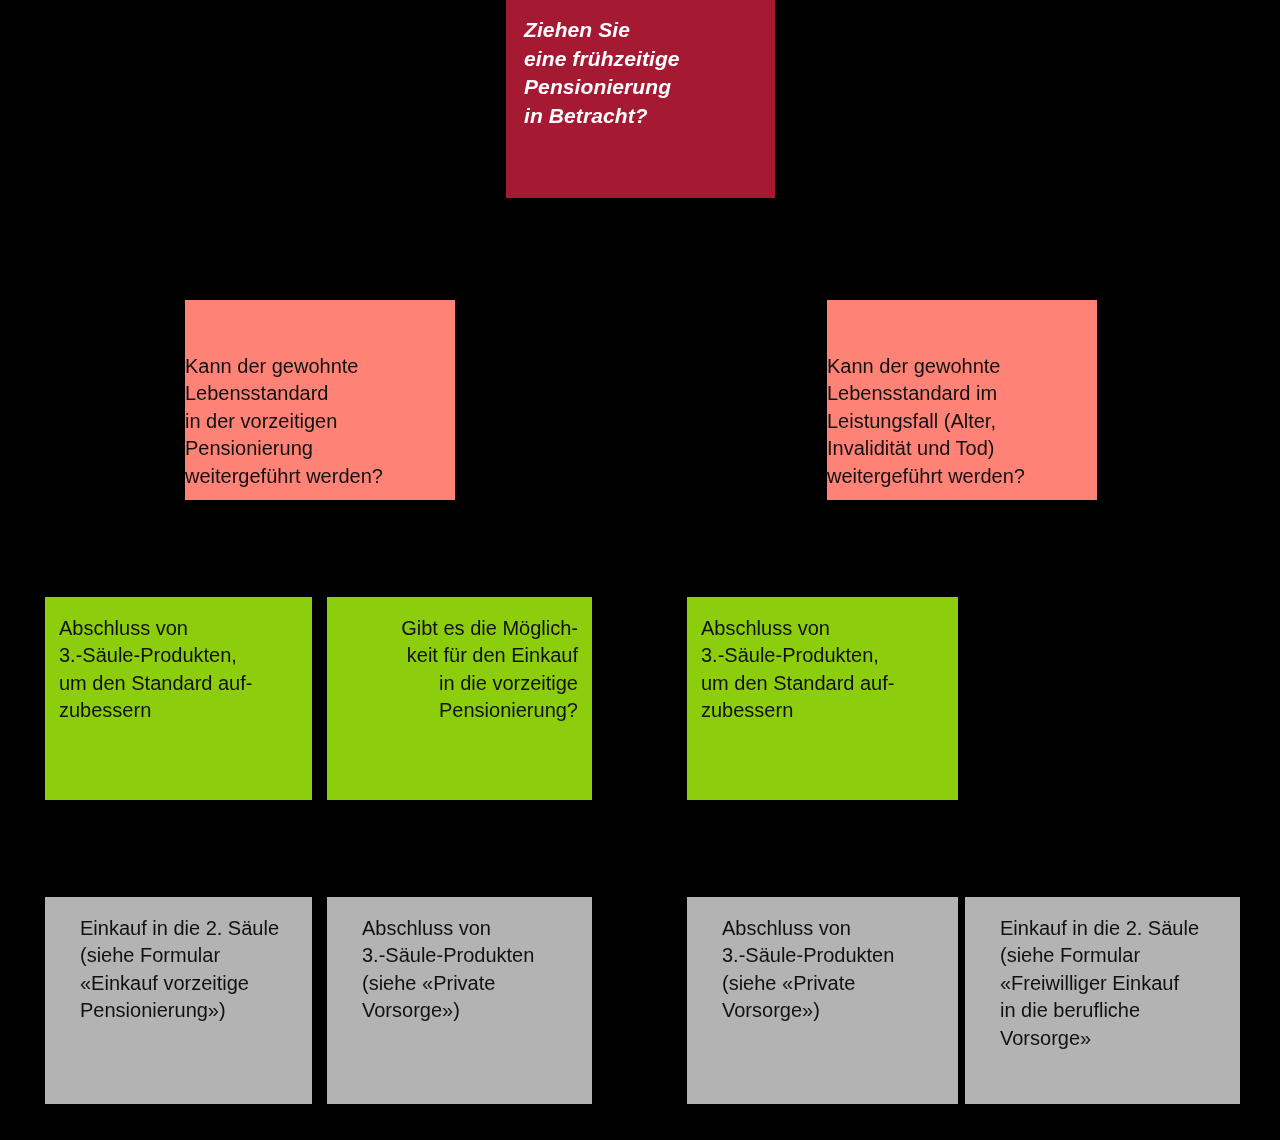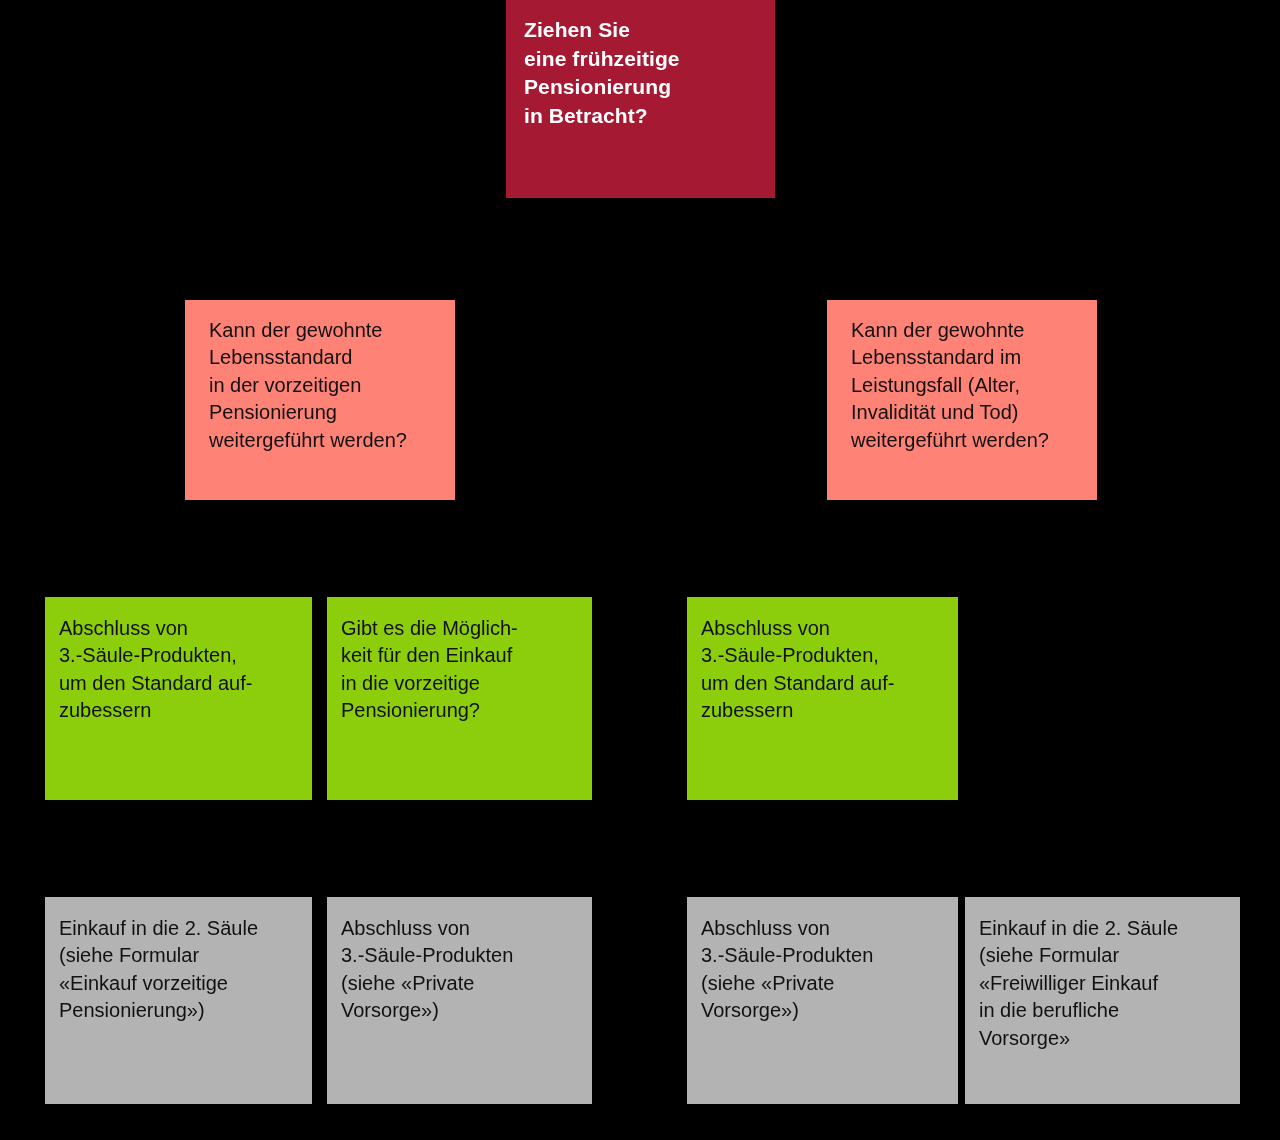--- a/index.html
+++ b/index.html
@@ -44,38 +44,40 @@
 
   
   .node.decision {
     background: #FF8277;
   }
   .node.decision .node-text {
     color: #111111;
     font-size: 20px;
     font-weight: normal;
     line-height: 1.37;
-    padding: 17px 14px 0 24px;
+    padding: 17px 14px 0 0;
+    margin-top: 36px;
   }
 
   
   .node.action {
     background: #8CCE0C;
   }
   .node.action .node-text {
     color: #111111;
     font-size: 20px;
     font-weight: normal;
     line-height: 1.37;
     padding: 18px 14px 0 14px;
   }
 
   
   .node.outcome {
     background: #B3B3B3;
+    padding-left: 21px;
   }
   .node.outcome .node-text {
     color: #111111;
     font-size: 20px;
     font-weight: normal;
     line-height: 1.37;
     padding: 18px 14px 0 14px;
   }
 
   
@@ -91,21 +93,21 @@
 
   <div class="connector" style="left:639px; top:198px; width:2px; height:102px;"></div>
   <div class="connector" style="left:319px; top:250px; width:642px; height:2px;"></div>
   <div class="connector" style="left:319px; top:250px; width:2px; height:50px;"></div>
   <div class="connector" style="left:961px; top:250px; width:2px; height:50px;"></div>
   <div class="connector" style="left:319px; top:500px; width:2px; height:97px;"></div>
   <div class="connector" style="left:961px; top:500px; width:2px; height:97px;"></div>
   <div class="connector" style="left:319px; top:800px; width:2px; height:97px;"></div>
   <div class="connector" style="left:961px; top:800px; width:2px; height:97px;"></div>
 
-  <div class="node root" style="left:506px; top:0px; width:269px; height:198px;">
+  <div class="node root" style="left:506px; top:0px; width:269px; height:198px;font-style:italic;">
     <span class="node-text">Ziehen Sie
 eine frühzeitige
 Pensionierung
 in Betracht?</span>
   </div>
 
   <div class="node decision" style="left:185px; top:300px; width:270px; height:200px;">
     <span class="node-text">Kann der gewohnte
 Lebensstandard
 in der vorzeitigen
@@ -121,21 +123,21 @@
 weitergeführt werden?</span>
   </div>
 
   <div class="node action" style="left:45px; top:597px; width:267px; height:203px;">
     <span class="node-text">Abschluss von
 3.-Säule-Produkten,
 um den Standard auf-
 zubessern</span>
   </div>
 
-  <div class="node action" style="left:327px; top:597px; width:265px; height:203px;">
+  <div class="node action" style="left:327px; top:597px; width:265px; height:203px;text-align:right;">
     <span class="node-text">Gibt es die Möglich-
 keit für den Einkauf
 in die vorzeitige
 Pensionierung?</span>
   </div>
 
   <div class="node action" style="left:687px; top:597px; width:271px; height:203px;">
     <span class="node-text">Abschluss von
 3.-Säule-Produkten,
 um den Standard auf-

